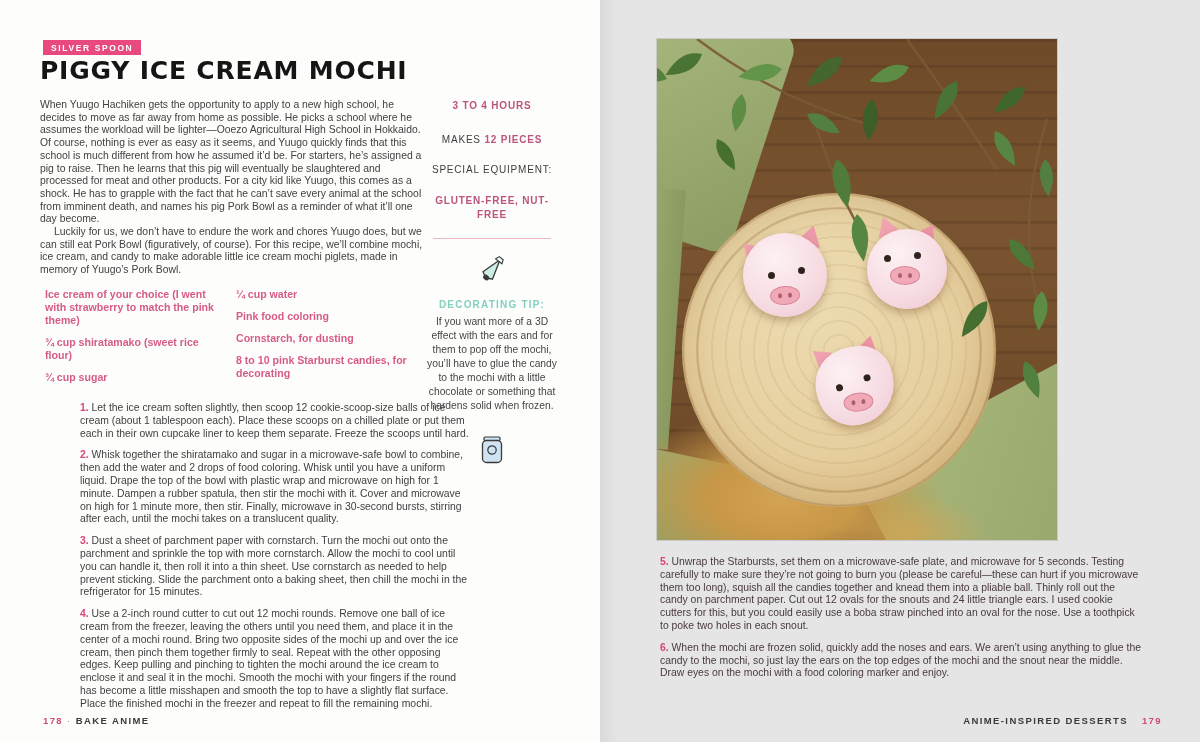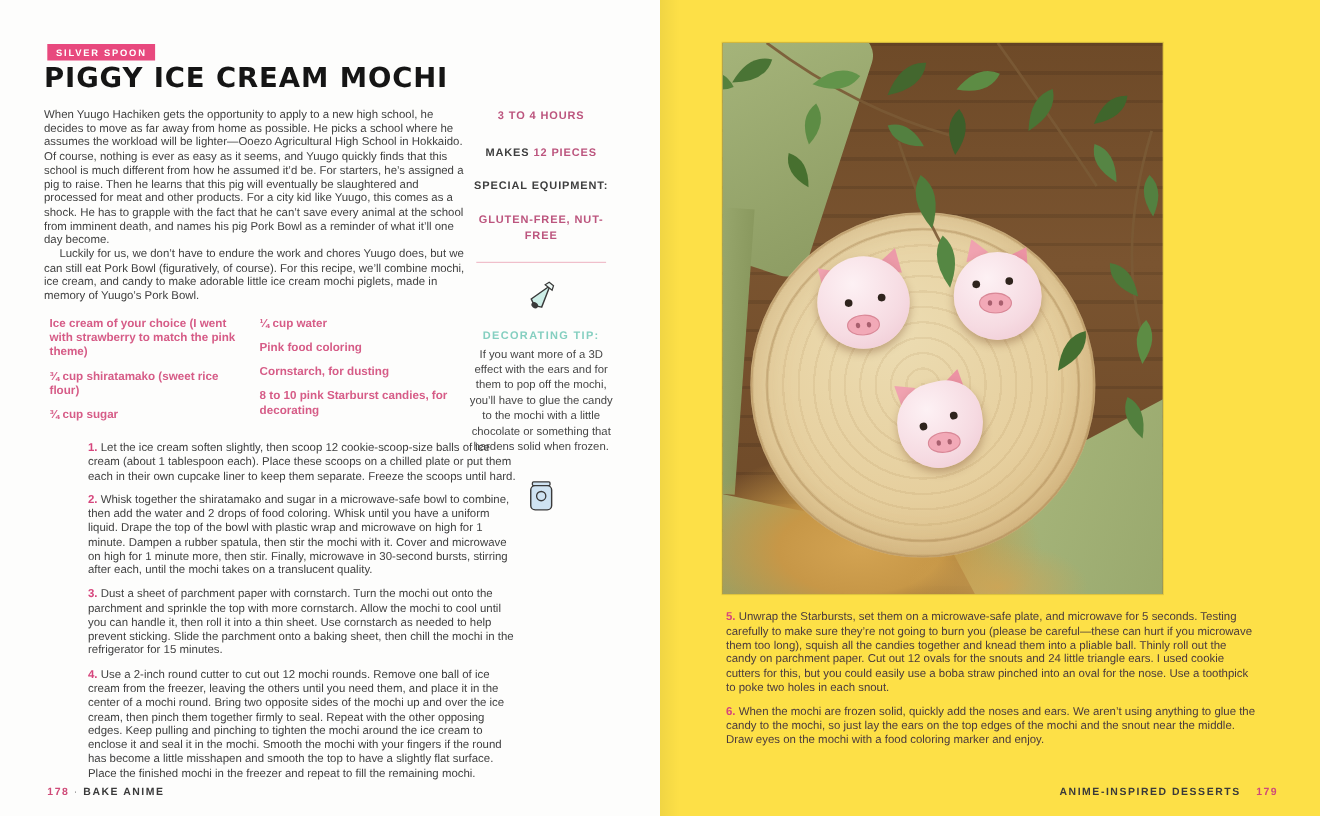--- a/index.html
+++ b/index.html
@@ -26,30 +26,30 @@
   .steps p { margin-bottom:9px; }
   .step-num { color:#d6457c; font-weight:bold; }
   .footer-left { position:absolute; left:43px; bottom:16px; font-size:9.5px;
                  letter-spacing:1.4px; font-weight:bold; color:#3a3a3a; }
   .footer-left .pg { color:#cf4b78; }
   .footer-left .sep { color:#8a8a8a; font-weight:normal; }
 
   
   .sidebar { position:absolute; left:424px; top:99px; width:136px; text-align:center; }
   .sb-pink { color:#bc557e; font-weight:bold; font-size:10px; letter-spacing:0.8px; line-height:14px; }
-  .sb-dark { color:#3e3e3e; font-weight:bold; font-size:10px; letter-spacing:0.8px; line-height:14px; }
+  .sb-dark { color:#3e3e3e; font-weight:normal; font-size:10px; letter-spacing:0.8px; line-height:14px; }
   .sb-gap-s { margin-top:16px; } .sb-gap-m { margin-top:17px; }
   .sb-rule { margin:16px auto 0; width:118px; border:0; border-top:1px solid #efb8c6; }
   .sb-icon { margin-top:14px; }
   .tip-label-mint { color:#85cfc0; font-weight:bold; font-size:10px; letter-spacing:1.2px; margin-top:8px; }
   .tip-text { color:#464646; font-size:10.3px; line-height:14px; margin-top:5px; }
   .tip-label-blue { color:#a6cce4; font-weight:bold; letter-spacing:1.2px; }
 
   
-  .page-right { position:absolute; left:600px; top:0; width:600px; height:742px; background:#fde047; }
+  .page-right { position:absolute; left:600px; top:0; width:600px; height:742px; background:#e5e5e5; }
   .page-right::before { content:""; position:absolute; left:0; top:0; bottom:0; width:18px;
                         background:linear-gradient(90deg, rgba(0,0,0,0.05), rgba(0,0,0,0)); }
   .steps-right { position:absolute; left:60px; top:556px; width:484px; color:#4a3a3d;
                  font-size:10.4px; line-height:12.8px; }
   .steps-right p { margin-bottom:9px; }
   .footer-right { position:absolute; right:38px; bottom:16px; font-size:9.5px;
                   letter-spacing:1.4px; font-weight:bold; color:#3a3a3a; }
   .footer-right .pg { color:#cf4b78; margin-left:10px; }
 
   

